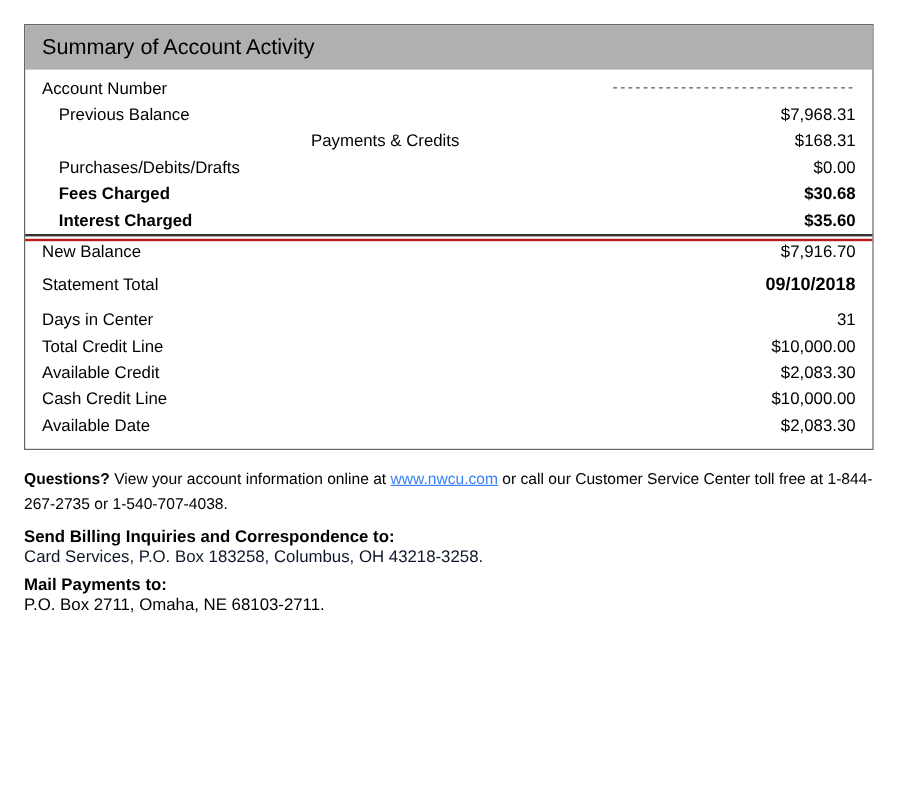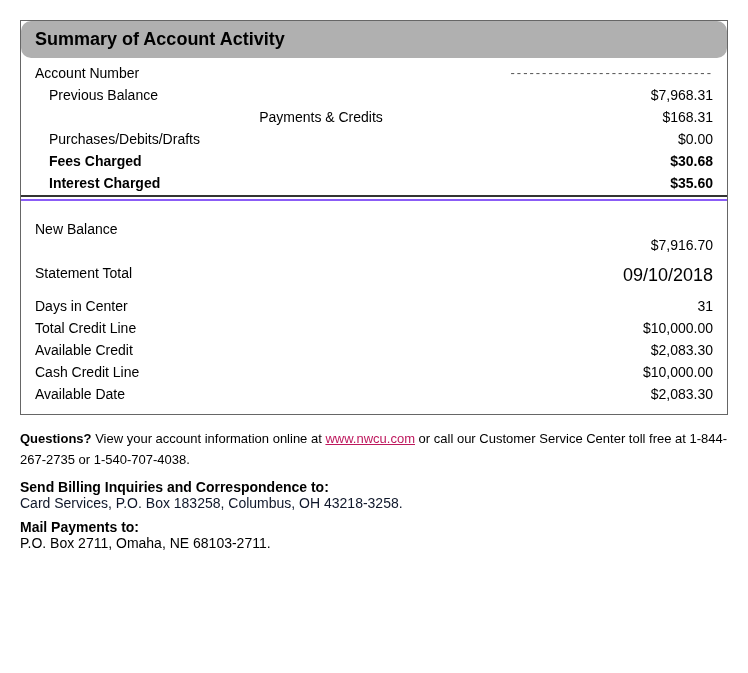--- a/index.html
+++ b/index.html
@@ -13,22 +13,21 @@
     }
     .summary-box {
       border: 1.5px solid #666;
       width: 100%;
       margin-bottom: 14px;
     }
     .summary-title {
       background: #b0b0b0;
       padding: 8px 14px;
       font-size: 18px;
-      font-weight: bold;
-      border-radius: 10px;
+      font-weight: normal;
     }
     .summary-body {
       padding: 4px 0;
     }
     .row {
       display: flex;
       justify-content: space-between;
       padding: 3px 14px;
     }
     .row .label {
@@ -41,39 +40,38 @@
     .row.bold-row .label,
     .row.bold-row .value {
       font-weight: bold;
     }
     .account-number-row .value {
       letter-spacing: 2px;
       color: #555;
       font-size: 13px;
     }
     .new-balance-row {
-      border-top: 2px solid #8b5cf6;
-      padding-top: 20px;
+      border-top: 2px solid #b91c1c;
+      padding-top: 0;
       margin-top: 2px;
-      flex-direction: column;
     }
     .statement-date-row .value {
-      font-weight: normal;
-      font-size: 18px;
+      font-weight: bold;
+      font-size: 15px;
     }
     .section-gap {
       height: 6px;
     }
     .footer-text {
       font-size: 13px;
       line-height: 1.6;
       margin-bottom: 10px;
     }
     .footer-text a {
-      color: #be185d;
+      color: #3b82f6;
     }
     .footer-section {
       margin-bottom: 8px;
     }
     .footer-bold {
       font-weight: bold;
     }
     .footer-blue {
       color: #0f172a;
     }

